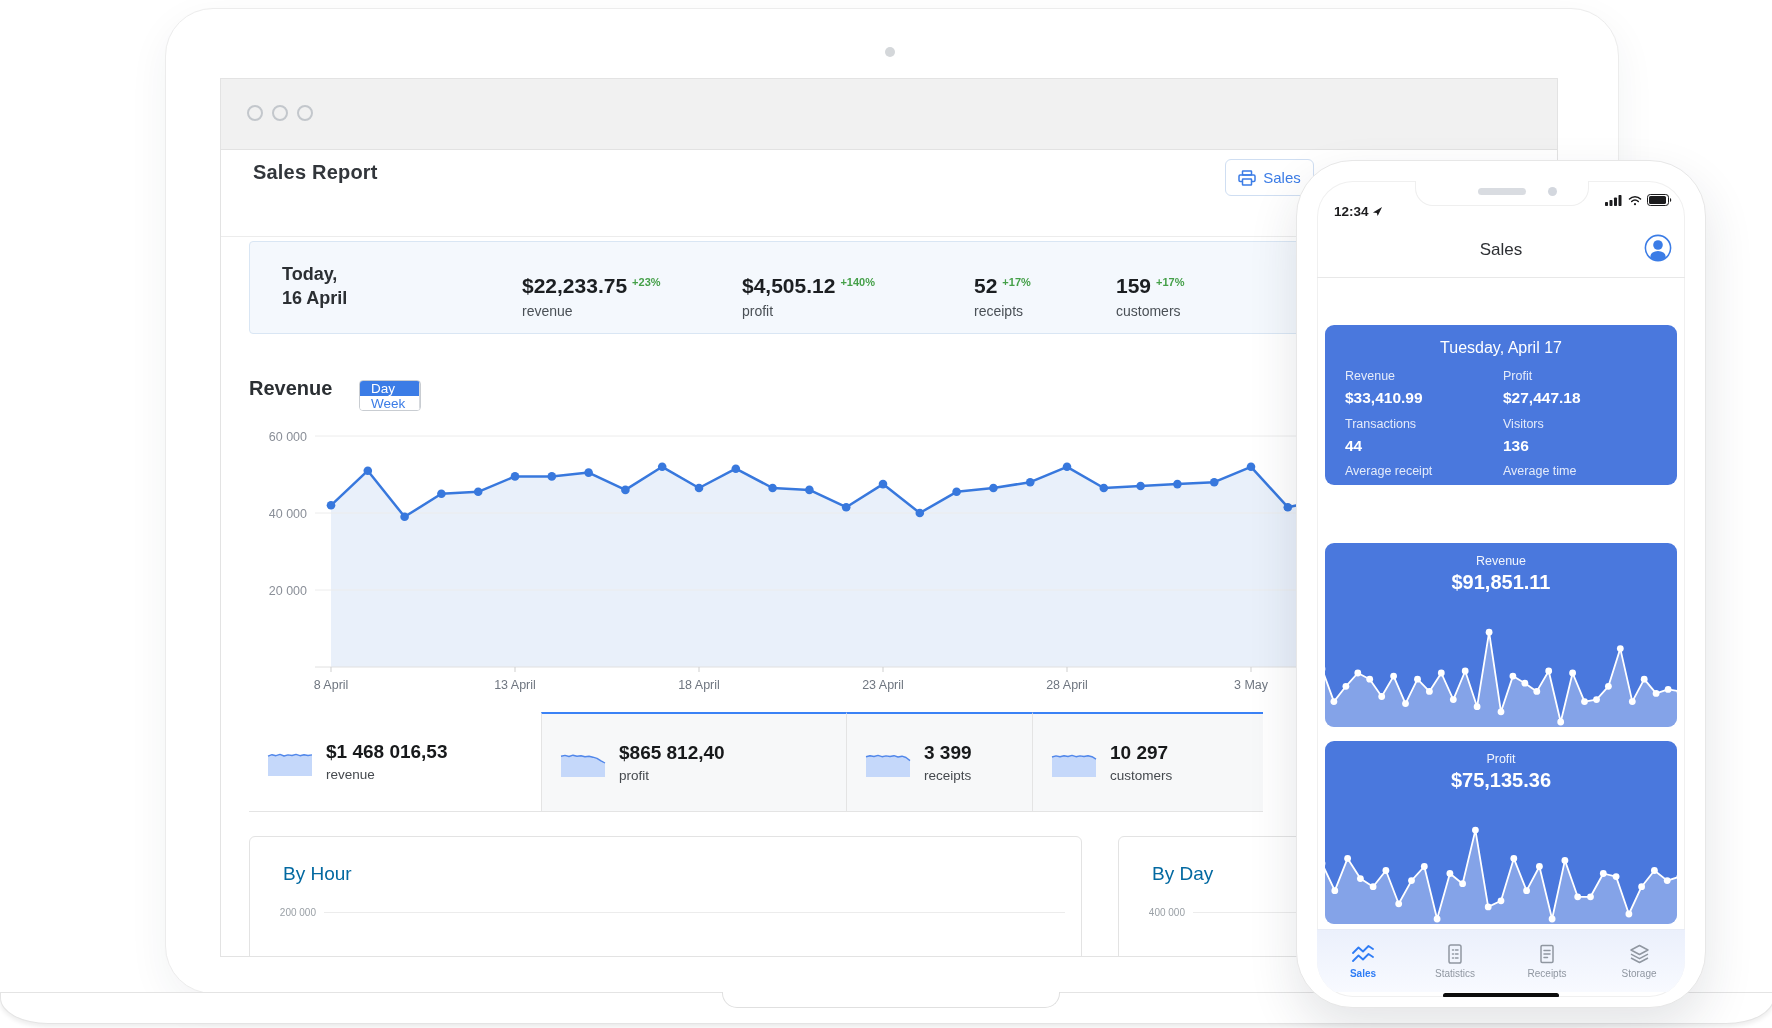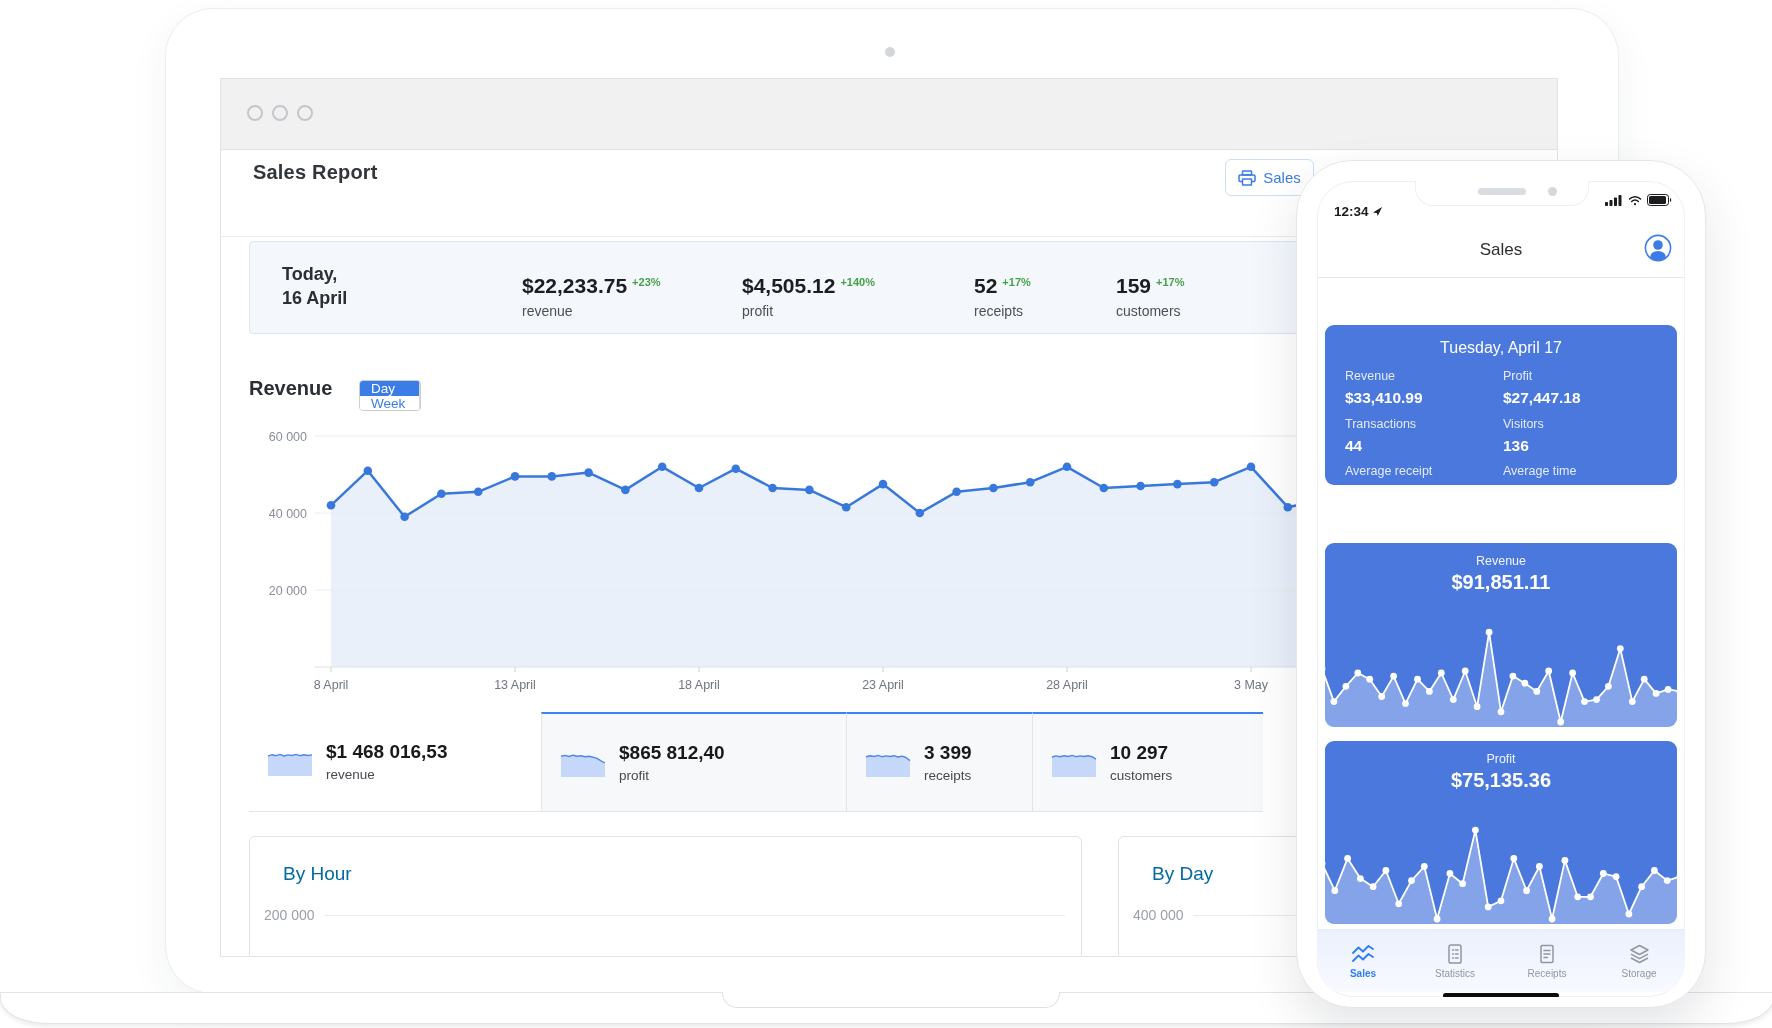--- a/index.html
+++ b/index.html
@@ -45,21 +45,21 @@
   .t-cell{box-sizing:border-box;display:flex;align-items:center;gap:13px;padding-left:18px;background:#f7f8f9;
           border-top:2px solid #3b82f6;border-left:1px solid #e4e4e4;cursor:pointer;}
   .t-cell.selected{background:#fff;border-top:none;border-left:none;}
   .t-value{font-size:19px;font-weight:bold;color:#17191b;}
   .t-label{font-size:13.5px;color:#45494e;margin-top:4px;}
   .spark{flex:none;}
   
   .panel{position:absolute;top:757px;background:#fff;border:1px solid #e3e3e3;border-radius:6px;height:150px;box-sizing:border-box;}
   .panel-title{position:absolute;left:33px;top:26px;font-size:19px;font-weight:normal;color:#0369a1;}
   .panel-axis{position:absolute;left:14px;top:70px;right:16px;display:flex;align-items:center;gap:8px;}
-  .panel-axis .tick{font-size:14px;color:#9aa0a6;width:52px;text-align:left;}
+  .panel-axis .tick{font-size:10px;color:#9aa0a6;width:52px;text-align:right;}
   .panel-axis .gline{flex:1;height:1px;background:#ececec;}
   
   .phone{position:absolute;left:1296px;top:160px;width:410px;height:848px;background:#fff;border:1px solid #e7e7e7;
          border-radius:56px;box-shadow:0 22px 50px rgba(30,40,60,.12);box-sizing:border-box;z-index:5;}
   .screen{position:absolute;left:20px;top:20px;width:368px;height:816px;background:#fff;border-radius:36px;
           overflow:hidden;box-shadow:inset 0 0 0 1px #f0f0f0;}
   .notch{position:absolute;left:98px;top:-1px;width:172px;height:25px;background:#fff;border:1px solid #efefef;border-top:none;
          border-radius:0 0 18px 18px;z-index:3;}
   .speaker{position:absolute;left:62px;top:8px;width:48px;height:7px;border-radius:4px;background:#d9dce1;}
   .front-cam{position:absolute;left:132px;top:7px;width:9px;height:9px;border-radius:50%;background:#d3d7de;}

